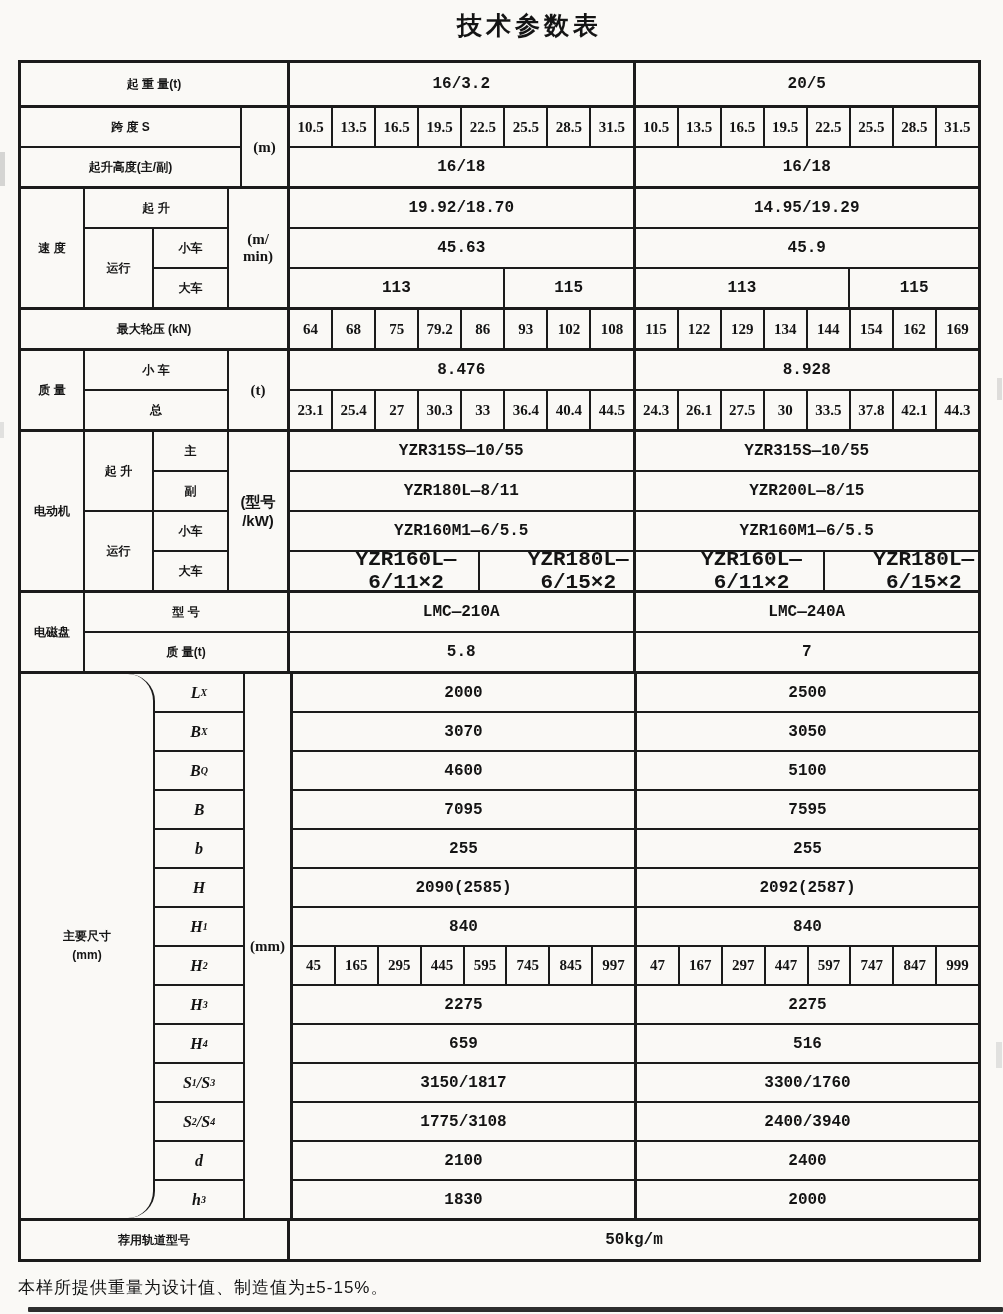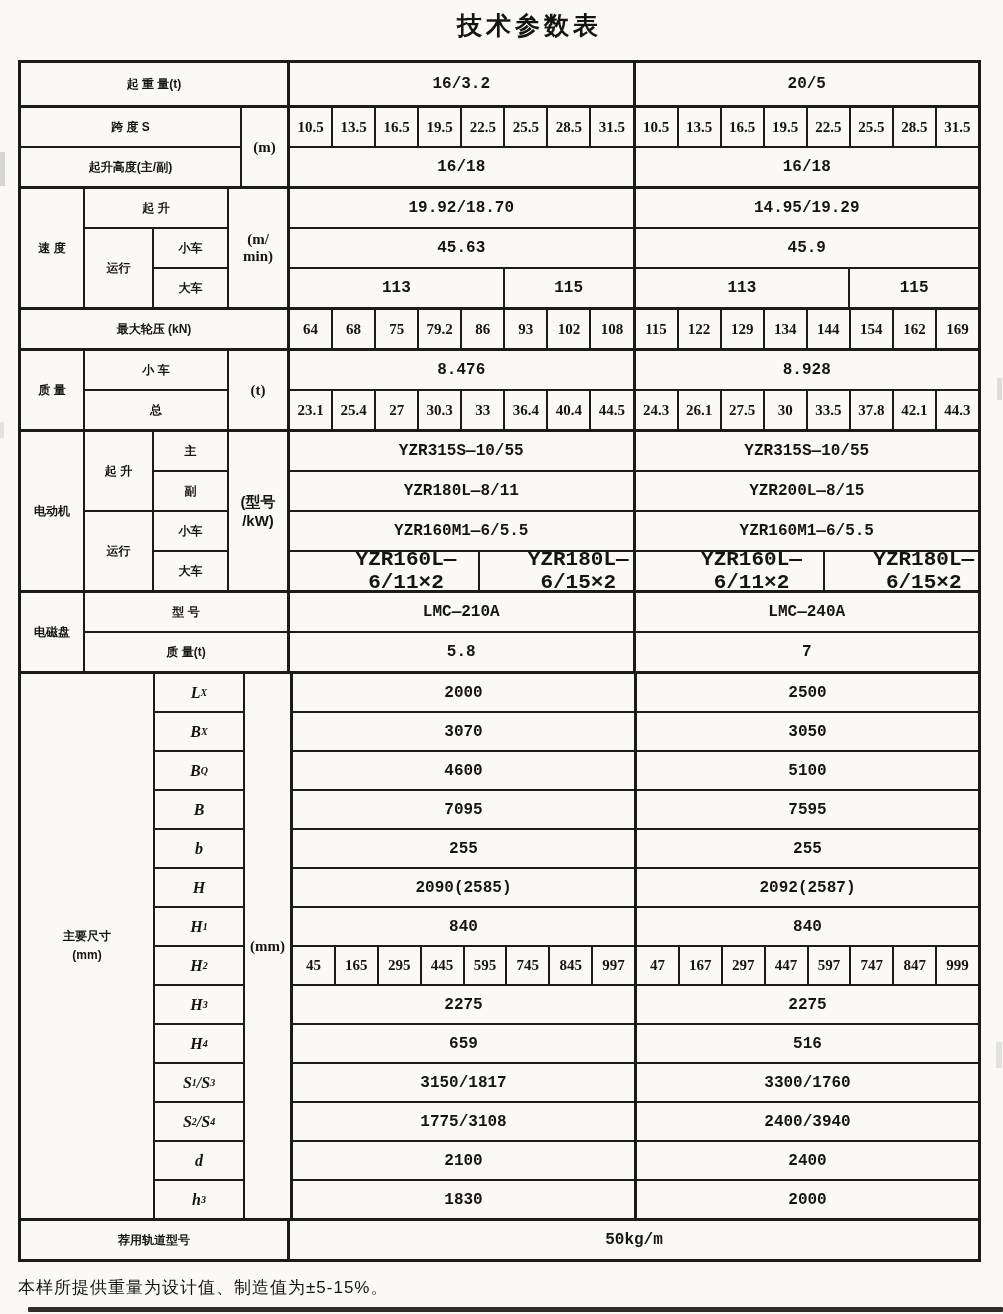--- a/index.html
+++ b/index.html
@@ -58,21 +58,21 @@
   .gb{ border-left:3px solid var(--ink); }
   .bl2{ border-left:2px solid var(--ink); }
   
   .w5{ width:31.25%; } .w3{ width:18.75%; }
   
   .w57{ width:28.5%; } .w43{ width:21.5%; }
 
   .dim{ font-family:"Liberation Serif",serif; font-style:italic; font-weight:700; font-size:16px; }
   sub{ font-size:10px; line-height:0; }
 
-  .mainlab{ flex-direction:column; line-height:1.6; }
+  .mainlab{ flex-direction:column; line-height:1.6;border-radius:27px; }
 
   .footnote{
     position:absolute; left:18px; top:1276px;
     font-size:17px; font-weight:400; letter-spacing:1px;
   }
   .bottom-bar{
     position:absolute; left:28px; top:1307px; width:975px; height:5px;
     background:#2e2e2e; border-radius:1px;
   }
   .artifact{ position:absolute; background:#a8a8a8; opacity:.45; }

